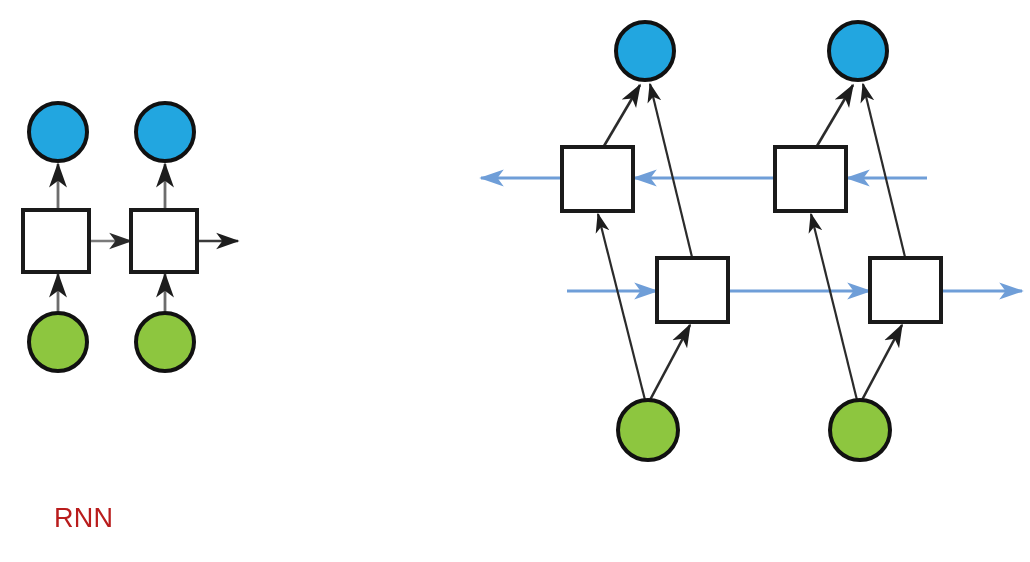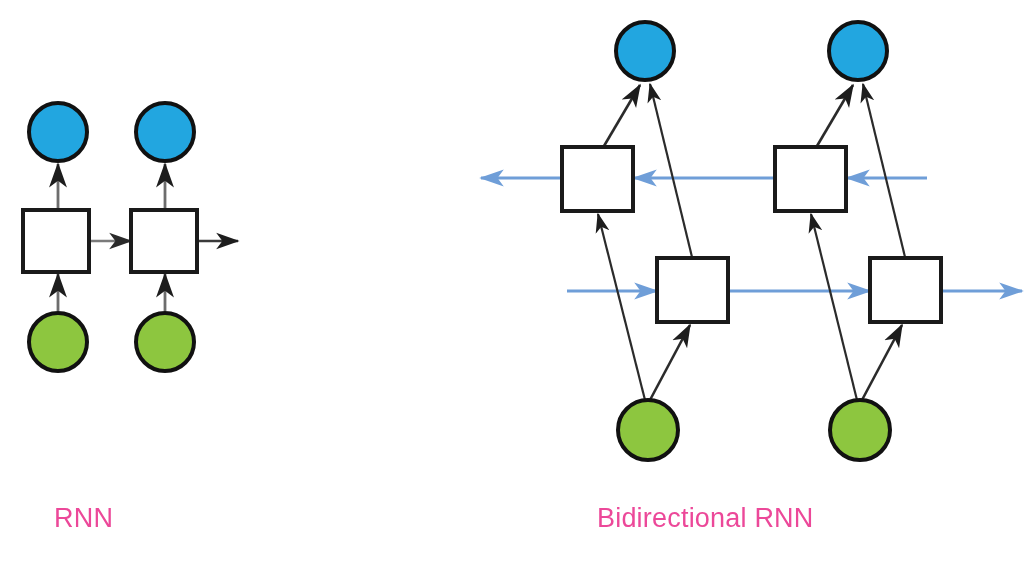--- a/index.html
+++ b/index.html
@@ -24,21 +24,21 @@
     top: 0;
     width: 1030px;
     height: 562px;
     display: block;
   }
   .caption {
     position: absolute;
     font-family: "Liberation Sans", sans-serif;
     font-size: 27px;
     font-weight: 400;
-    color: #ec4899;
+    color: #b91c1c;
     letter-spacing: 0.2px;
     white-space: nowrap;
   }
   #caption-rnn {
     left: 54px;
     top: 503px;
   }
   #caption-bidirectional-rnn {
     left: 597px;
     top: 503px;
@@ -118,15 +118,14 @@
       <circle cx="645" cy="51" r="29" fill="#22a6e0" stroke="#111111" stroke-width="4"></circle>
       <circle cx="858" cy="51" r="29" fill="#22a6e0" stroke="#111111" stroke-width="4"></circle>
 
       <circle cx="648" cy="430" r="30" fill="#8dc63f" stroke="#111111" stroke-width="4"></circle>
       <circle cx="860" cy="430" r="30" fill="#8dc63f" stroke="#111111" stroke-width="4"></circle>
     </g>
   </svg>
 
   <div class="caption" id="caption-rnn">RNN</div>
 
-  <div class="caption" id="caption-bidirectional-rnn">Bidirectional RNN</div>
 
 </div>
 
 </body></html>

